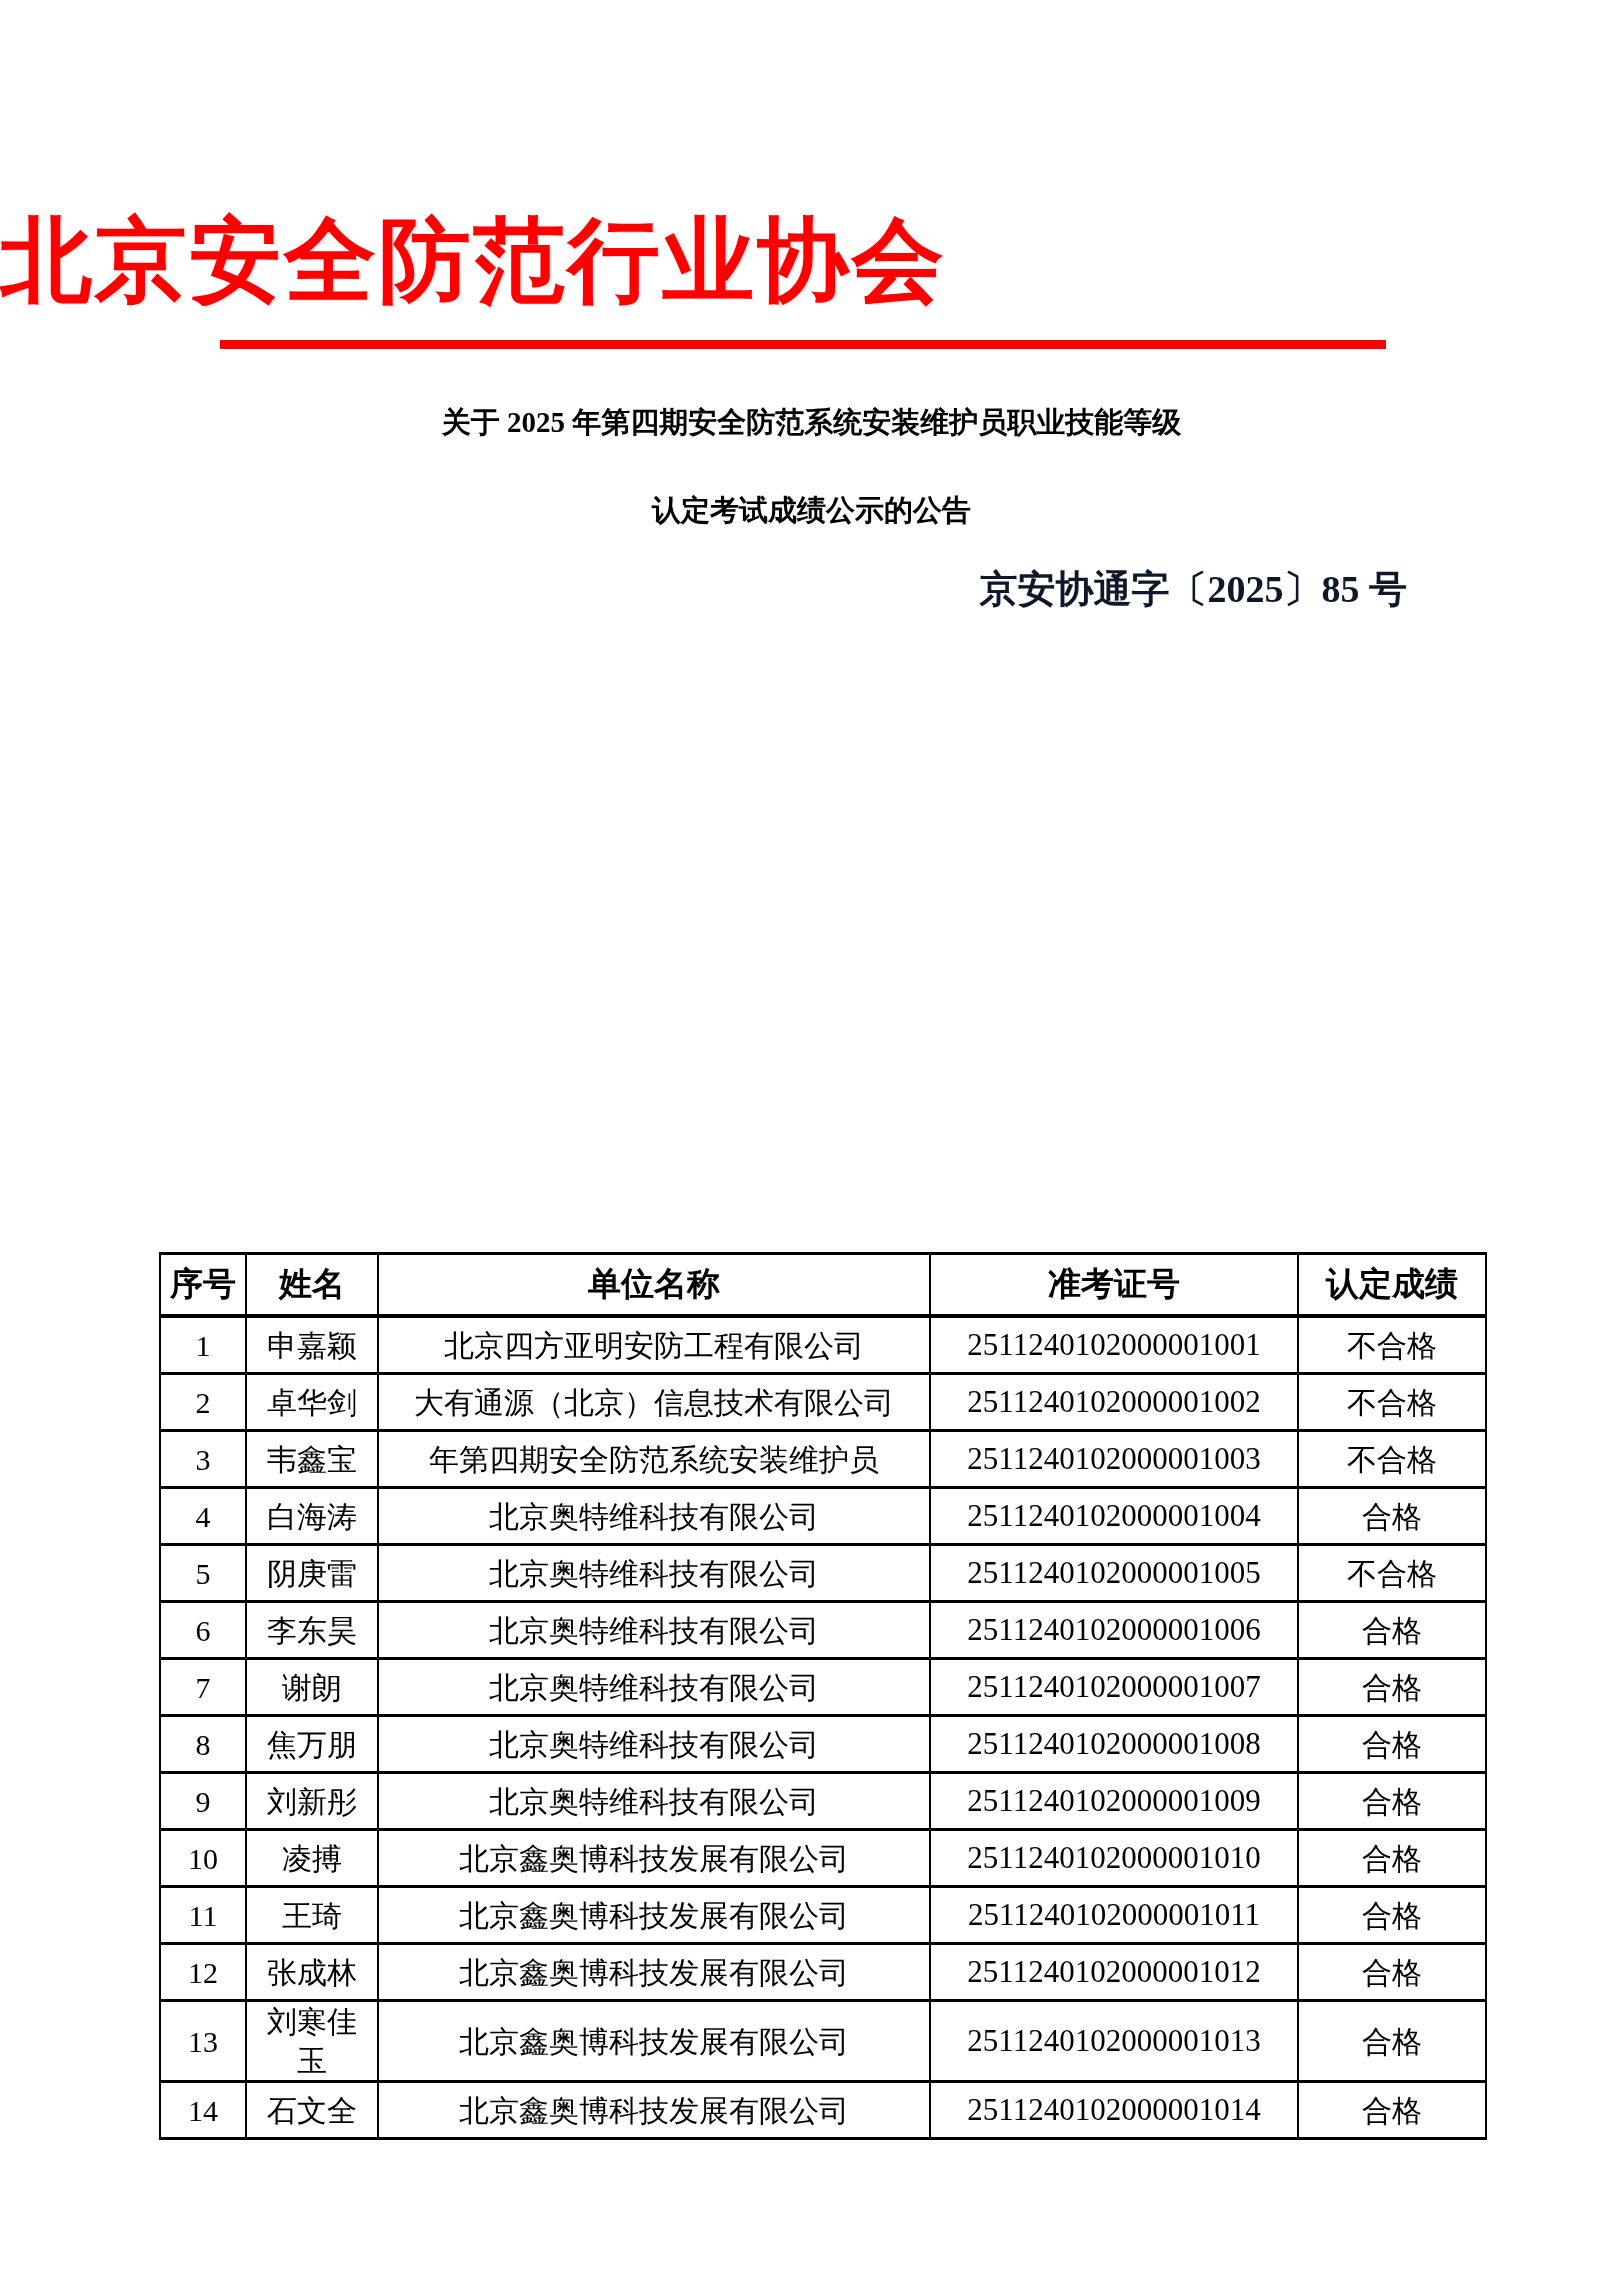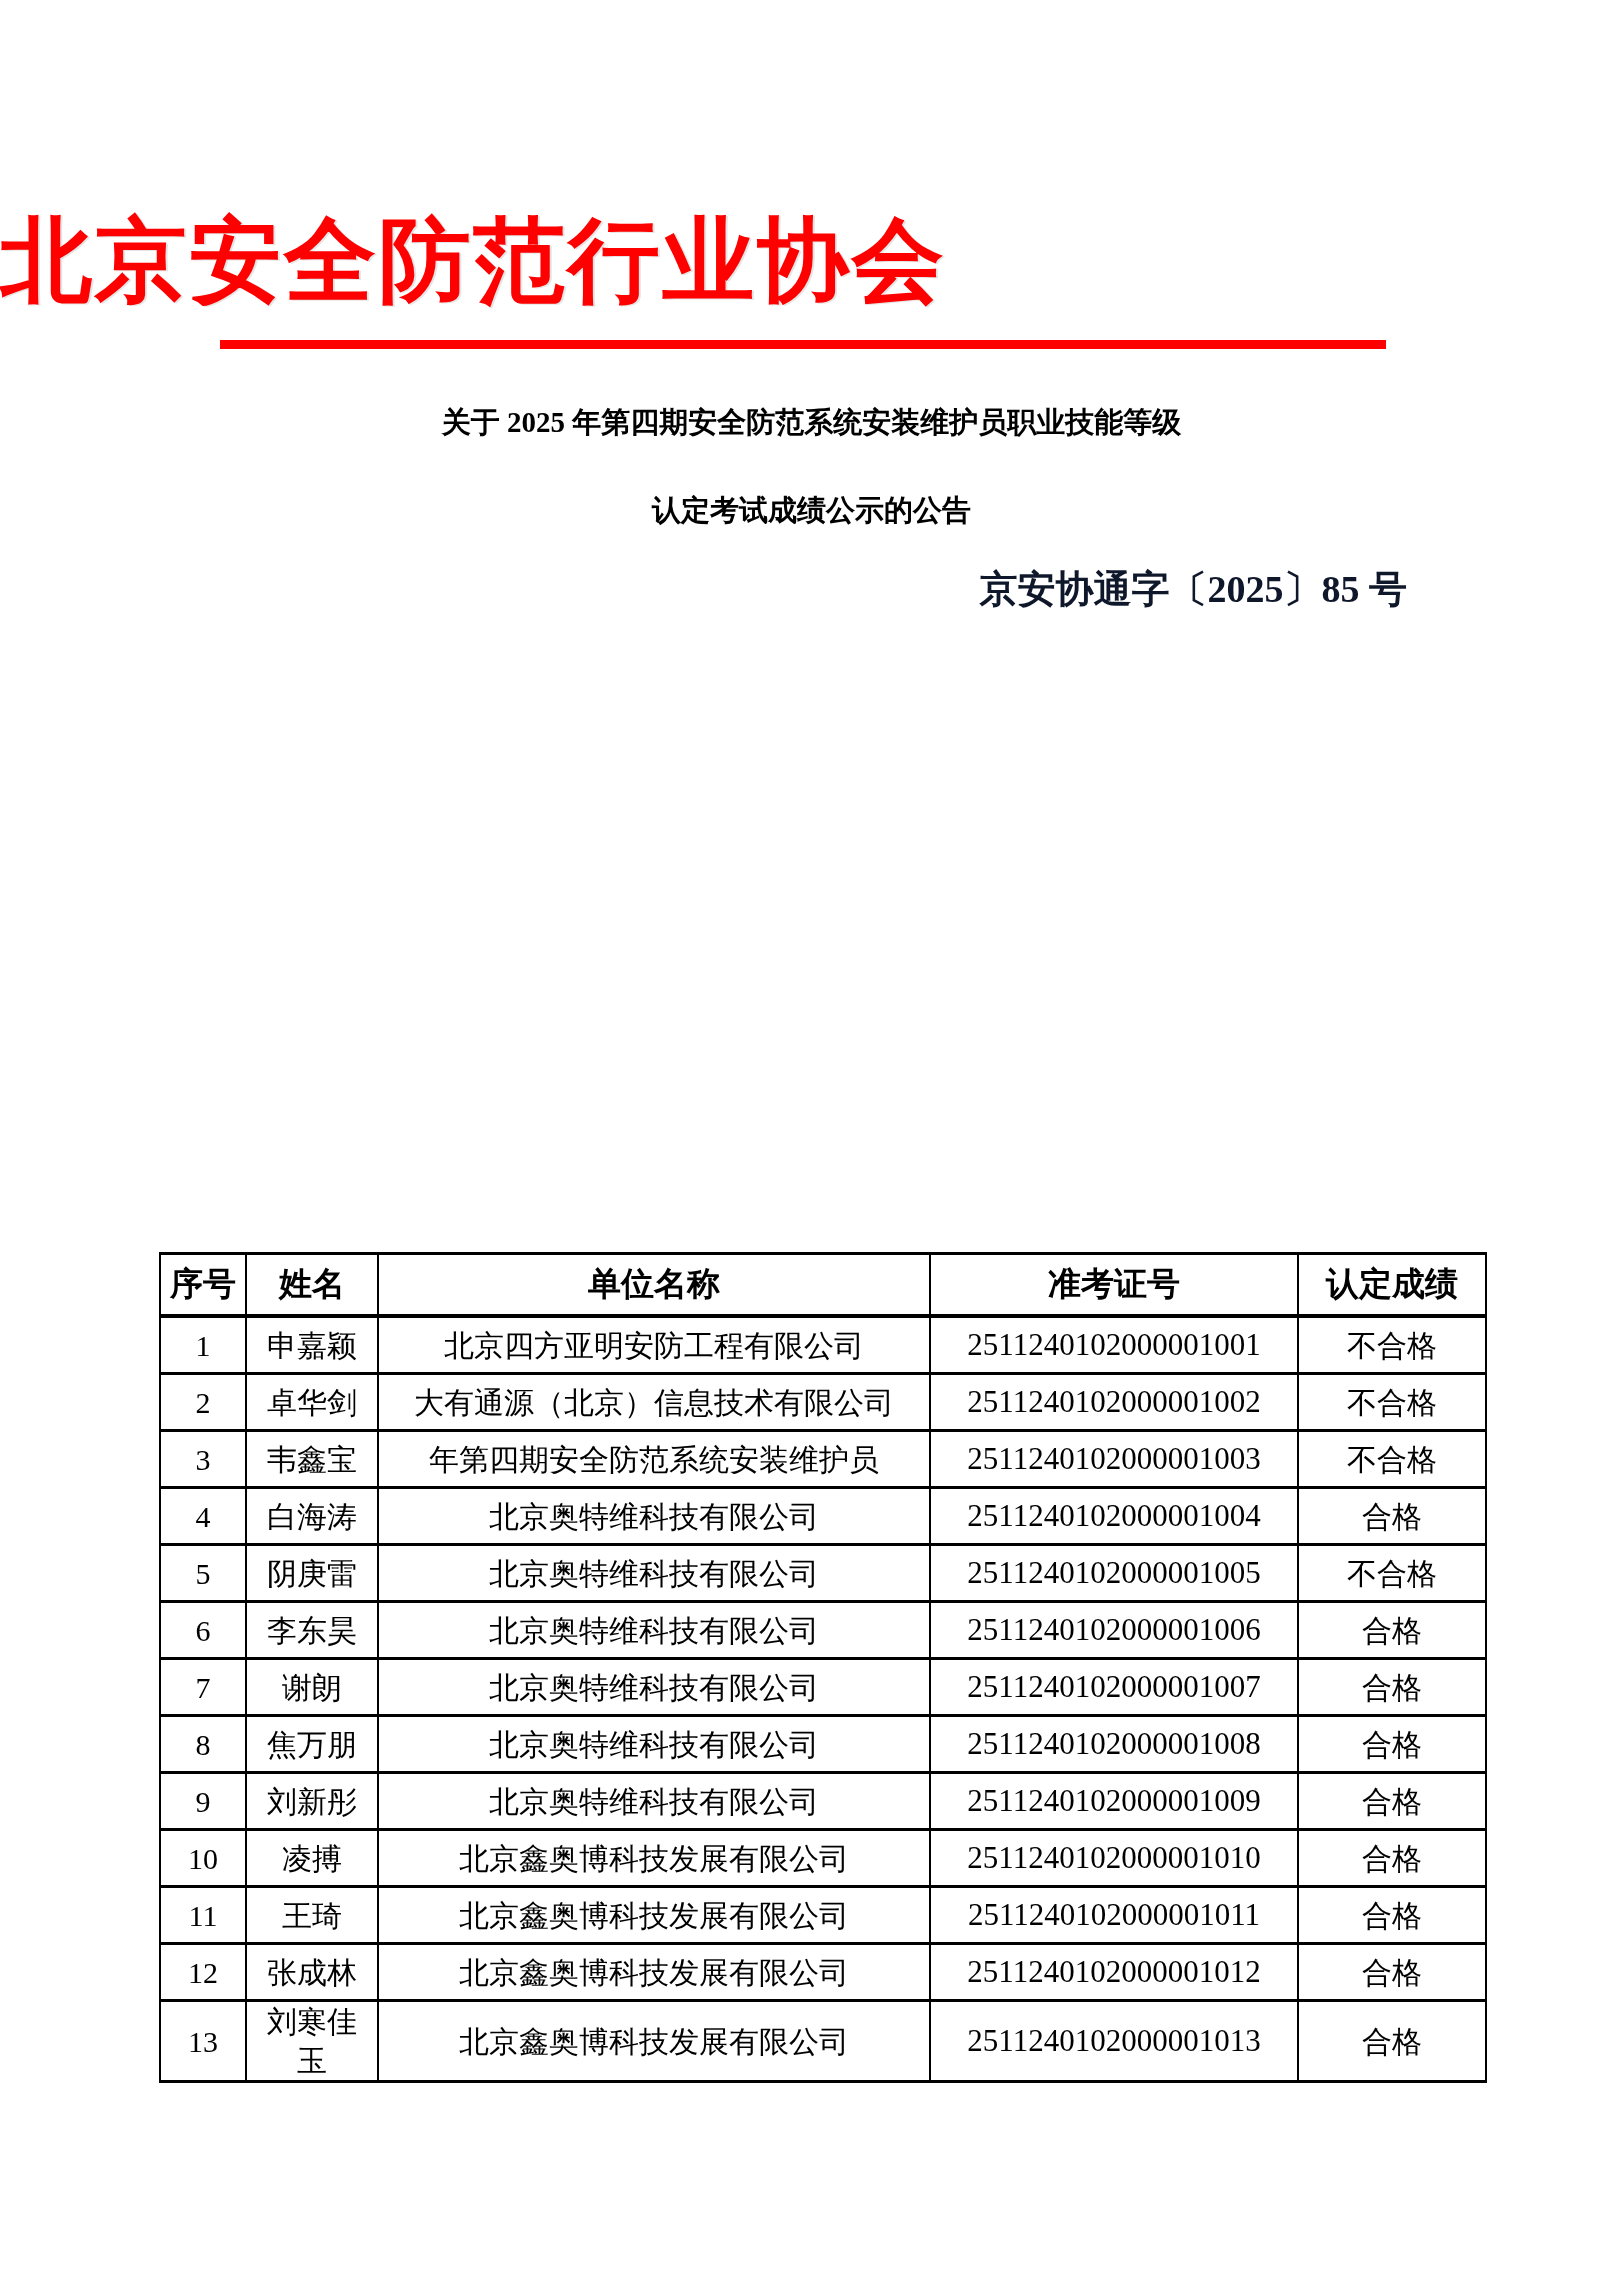--- a/index.html
+++ b/index.html
@@ -241,17 +241,24 @@
           <td>2511240102000001012</td>
           <td>合格</td>
         </tr>
         <tr>
           <td>13</td>
           <td>刘寒佳玉</td>
           <td>北京鑫奥博科技发展有限公司</td>
           <td>2511240102000001013</td>
           <td>合格</td>
         </tr>
+        <tr>
+          <td>14</td>
+          <td>石文全</td>
+          <td>北京鑫奥博科技发展有限公司</td>
+          <td>2511240102000001014</td>
+          <td>合格</td>
+        </tr>
       </tbody>
   </table>
 
 </div>
 
 
 </body></html>

